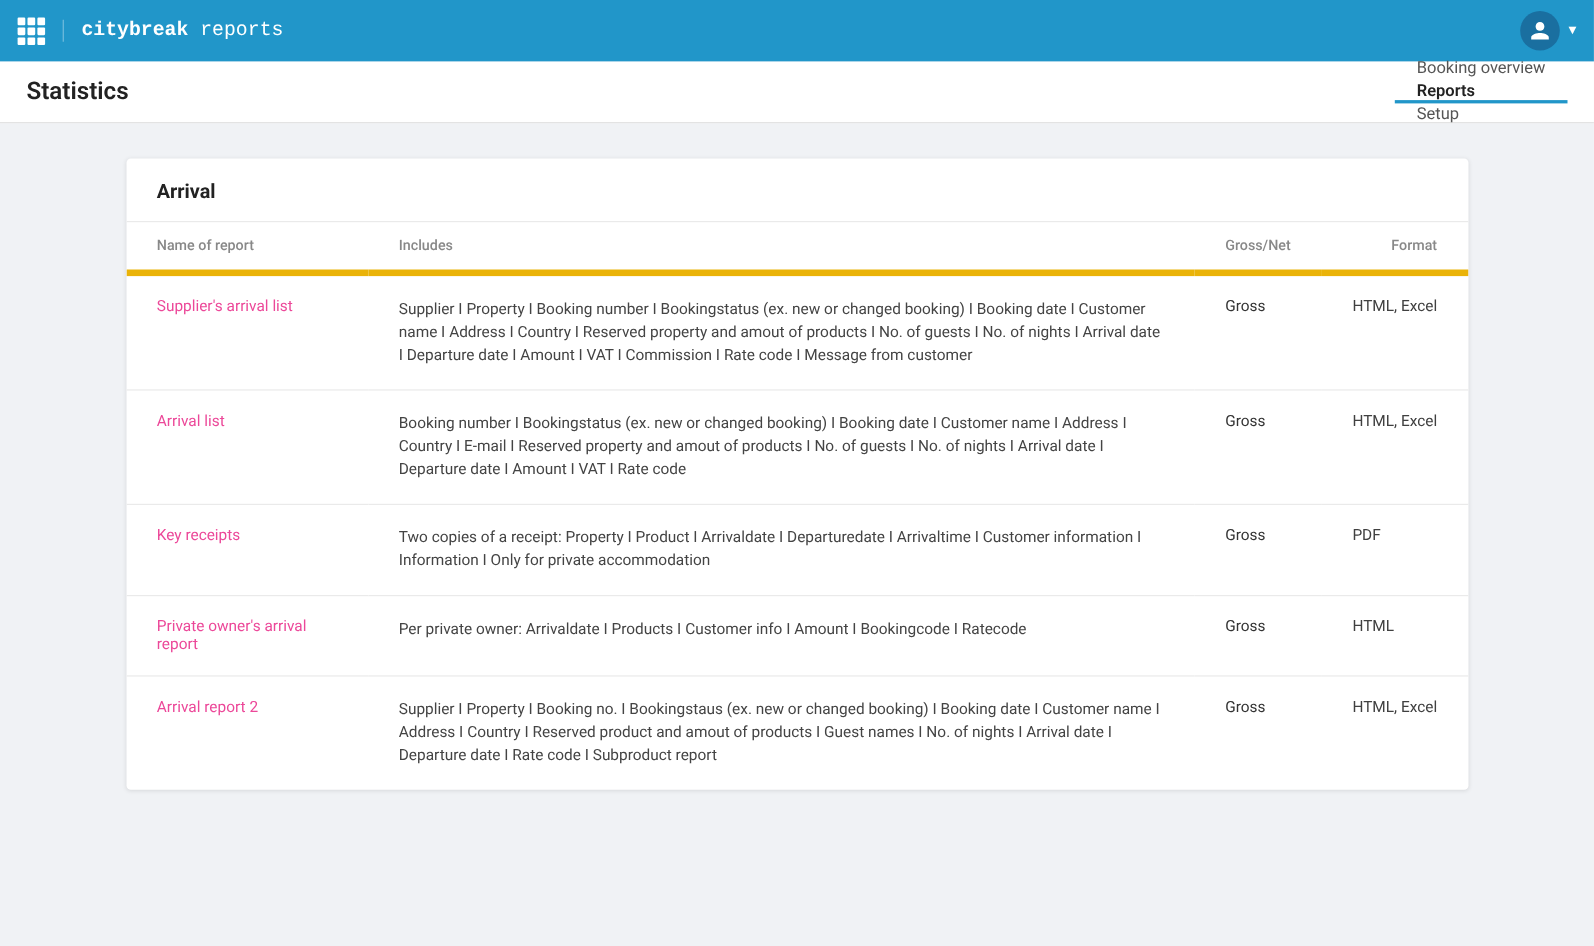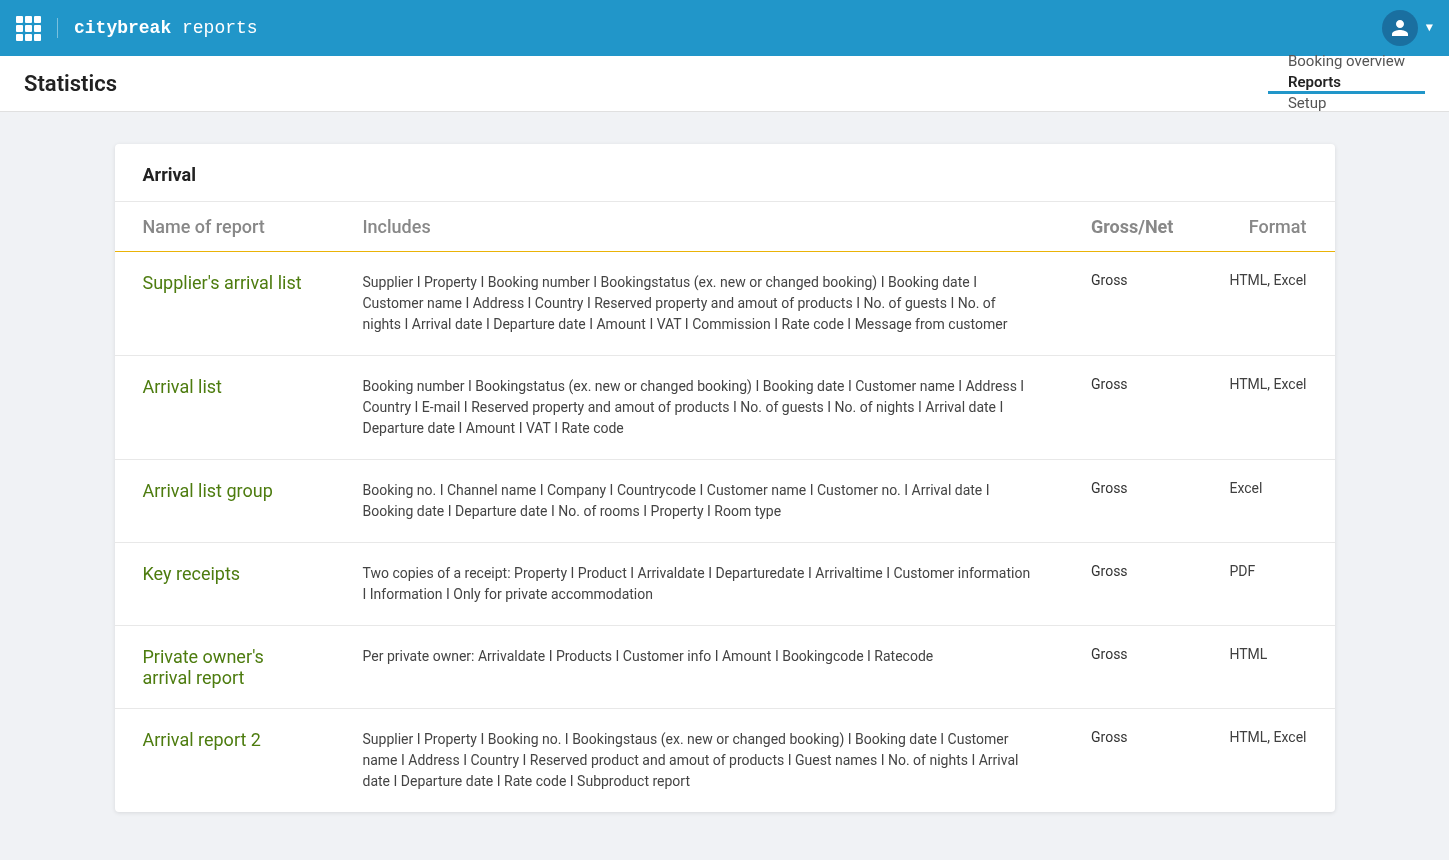--- a/index.html
+++ b/index.html
@@ -124,57 +124,57 @@
       color: #222;
       border-bottom: 1px solid #e8e8e8;
     }
     table {
       width: 100%;
       border-collapse: collapse;
     }
     thead th {
       text-align: left;
       padding: 14px 28px;
-      font-size: 18px;
+      font-size: 13px;
       color: #888;
       font-weight: 500;
-      border-bottom: 1px solid #eab308;
+      border-bottom: 6px solid #eab308;
     }
     tbody tr {
       border-bottom: 1px solid #e8e8e8;
     }
     tbody tr:last-child { border-bottom: none; }
     tbody td {
       padding: 20px 28px;
       font-size: 14px;
       color: #333;
       vertical-align: top;
     }
     td.report-name {
-      color: #4d7c0f;
-      cursor: pointer;
-      font-size: 18px;
+      color: #ec4899;
+      cursor: pointer;
+      font-size: 14px;
       min-width: 220px;
       max-width: 220px;
     }
     td.includes {
       color: #444;
       line-height: 1.5;
     }
     td.gross-net {
       color: #333;
       white-space: nowrap;
     }
     td.format {
       color: #404040;
       white-space: nowrap;
     }
     .col-name { width: 220px; }
     .col-includes { }
-    .col-gross { width: 100px; text-align: left; font-weight: bold; }
+    .col-gross { width: 100px; text-align: left; }
     .col-format { width: 110px; text-align: right; }
   </style>
 </head>
 <body>
 
 <div class="topbar">
   <div class="topbar-left">
     <div class="grid-icon">
       <div class="grid-dot"></div>
       <div class="grid-dot"></div>
@@ -230,26 +230,20 @@
             <td class="gross-net">Gross</td>
             <td class="format">HTML, Excel</td>
           </tr>
           <tr>
             <td class="report-name">Arrival list</td>
             <td class="includes">Booking number I Bookingstatus (ex. new or changed booking) I Booking date I Customer name I Address I Country I E-mail I Reserved property and amout of products I No. of guests I No. of nights I Arrival date I Departure date I Amount I VAT I Rate code</td>
             <td class="gross-net">Gross</td>
             <td class="format">HTML, Excel</td>
           </tr>
           <tr>
-            <td class="report-name">Arrival list group</td>
-            <td class="includes">Booking no. I Channel name I Company I Countrycode I Customer name I Customer no. I Arrival date I Booking date I Departure date I No. of rooms I Property I Room type</td>
-            <td class="gross-net">Gross</td>
-            <td class="format">Excel</td>
-          </tr>
-          <tr>
             <td class="report-name">Key receipts</td>
             <td class="includes">Two copies of a receipt: Property I Product I Arrivaldate I Departuredate I Arrivaltime I Customer information I Information I Only for private accommodation</td>
             <td class="gross-net">Gross</td>
             <td class="format">PDF</td>
           </tr>
           <tr>
             <td class="report-name">Private owner's arrival report</td>
             <td class="includes">Per private owner: Arrivaldate I Products I Customer info I Amount I Bookingcode I Ratecode</td>
             <td class="gross-net">Gross</td>
             <td class="format">HTML</td>

